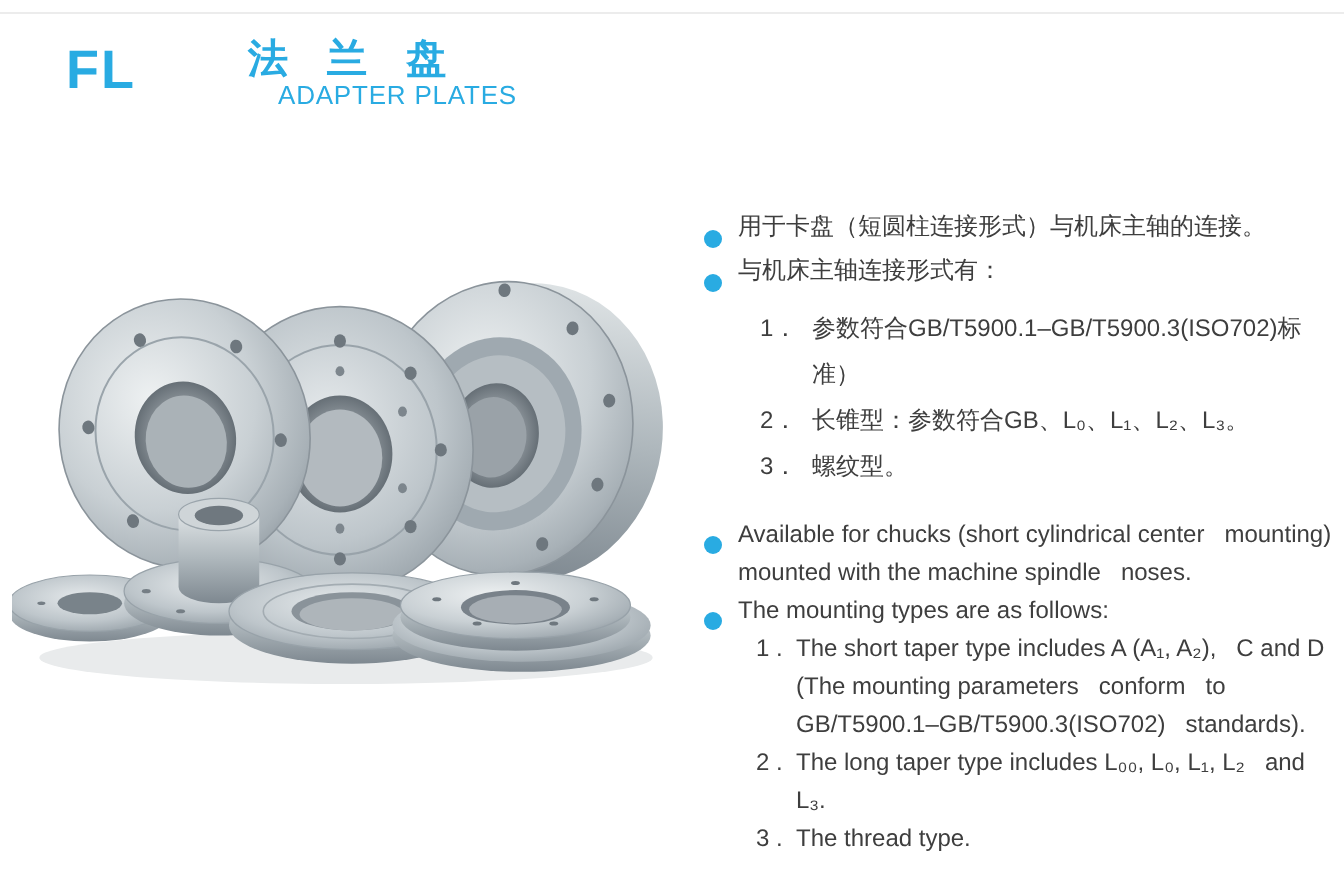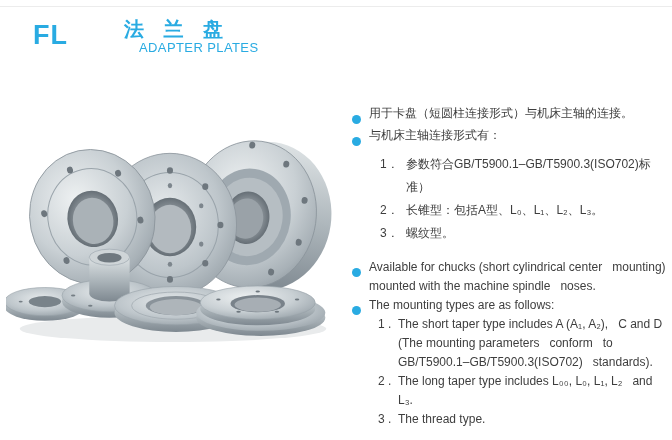--- a/index.html
+++ b/index.html
@@ -185,21 +185,21 @@
       </div>
       <div class="list">
         <div class="li">
           <span class="num">1．</span>
           <div>
             <div class="txt">参数符合GB/T5900.1–GB/T5900.3(ISO702)标准）</div>
           </div>
         </div>
         <div class="li">
           <span class="num">2．</span>
-          <div class="txt">长锥型：包括A型、L₀、L₁、L₂、L₃。</div>
+          <div class="txt">长锥型：参数符合GB、L₀、L₁、L₂、L₃。</div>
         </div>
         <div class="li">
           <span class="num">3．</span>
           <div class="txt">螺纹型。</div>
         </div>
       </div>
     </div>
 
     <div class="en">
       <div class="b-line">

